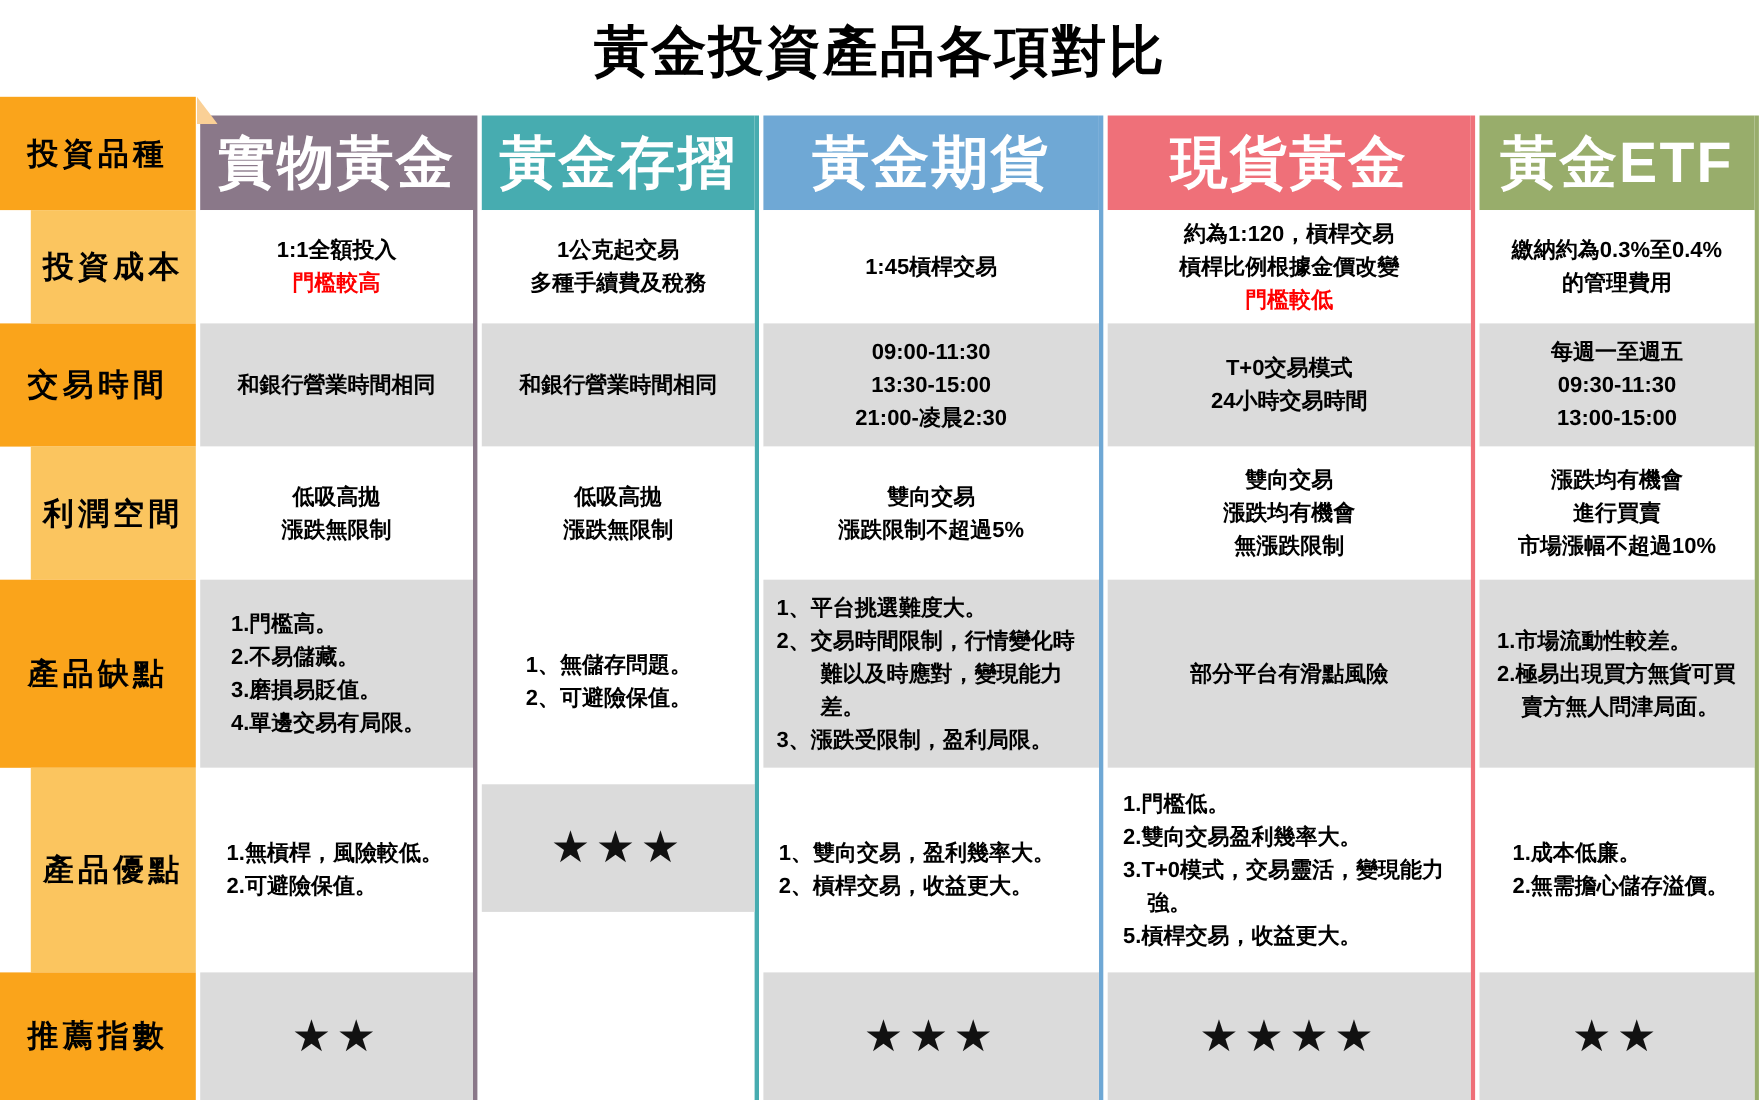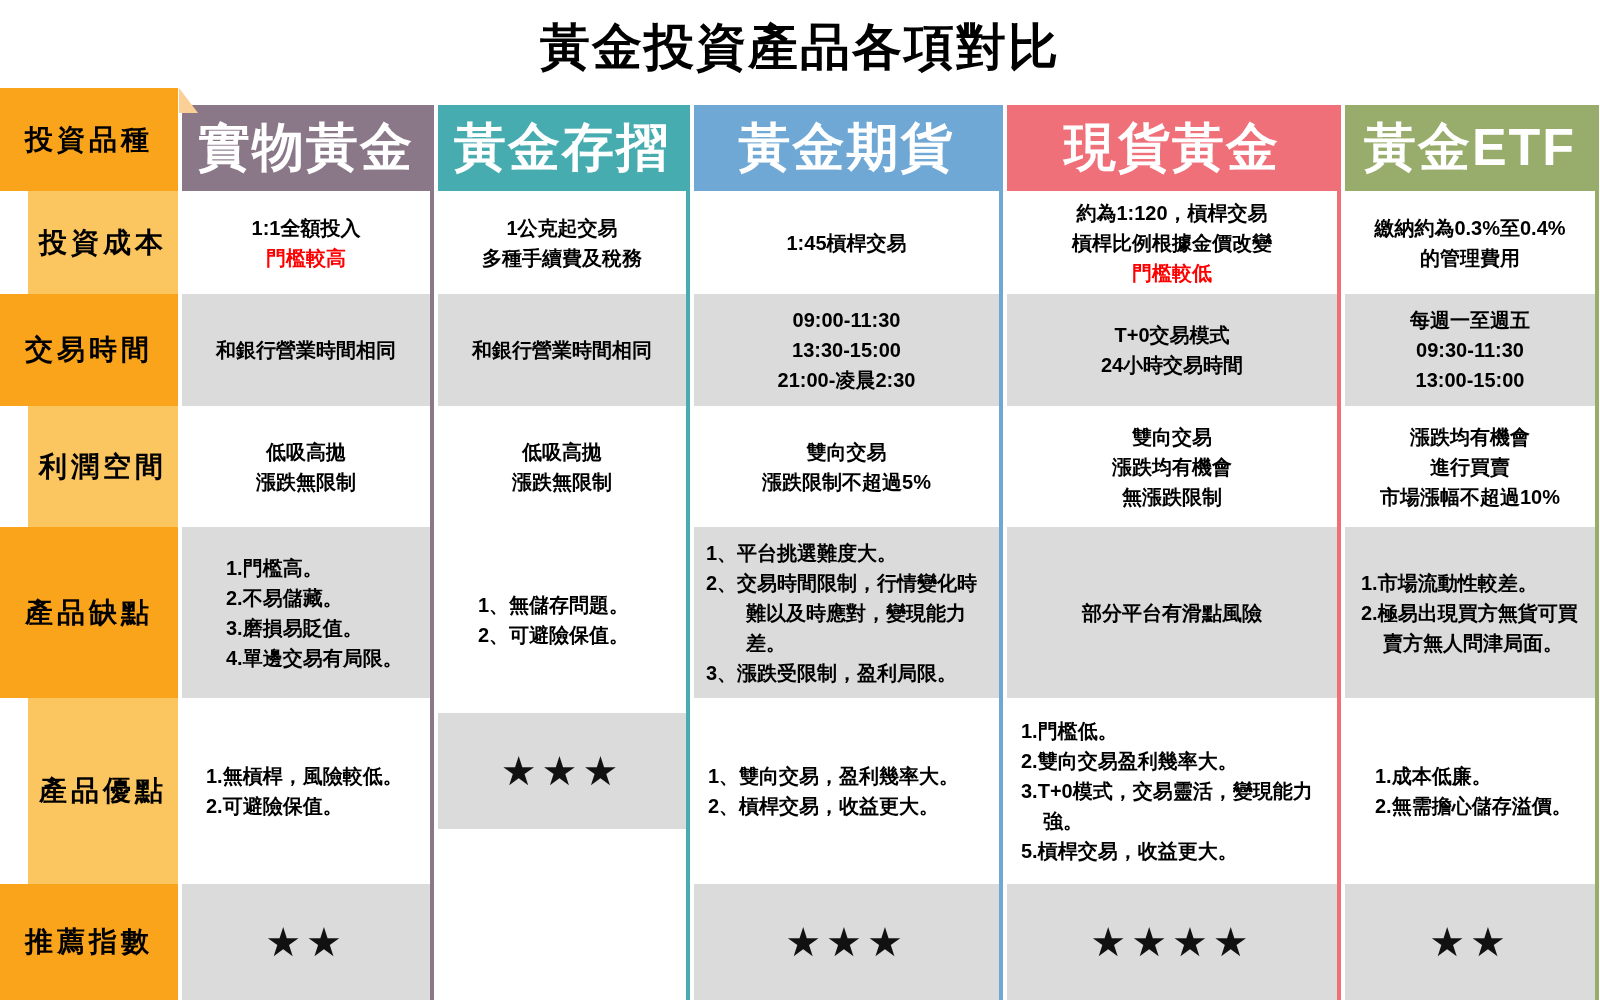--- a/index.html
+++ b/index.html
@@ -90,21 +90,21 @@
             <div class="line">1:1全額投入</div>
             <div class="line red">門檻較高</div>
           </div>
         <div class="cell cell-hours gray c-center">
             <div class="line">和銀行營業時間相同</div>
           </div>
         <div class="cell cell-profit c-center">
             <div class="line">低吸高拋</div>
             <div class="line">漲跌無限制</div>
           </div>
-        <div class="cell cell-cons gray c-list" style="padding-left:44px">
+        <div class="cell cell-cons gray c-list" style="padding-left:28px">
             <div class="line item">1.門檻高。</div>
             <div class="line item">2.不易儲藏。</div>
             <div class="line item">3.磨損易貶值。</div>
             <div class="line item">4.單邊交易有局限。</div>
           </div>
         <div class="cell cell-pros c-list" style="padding-left:24px">
             <div class="line item">1.無槓桿，風險較低。</div>
             <div class="line item">2.可避險保值。</div>
           </div>
         <div class="cell cell-rating gray stars">★★</div>

